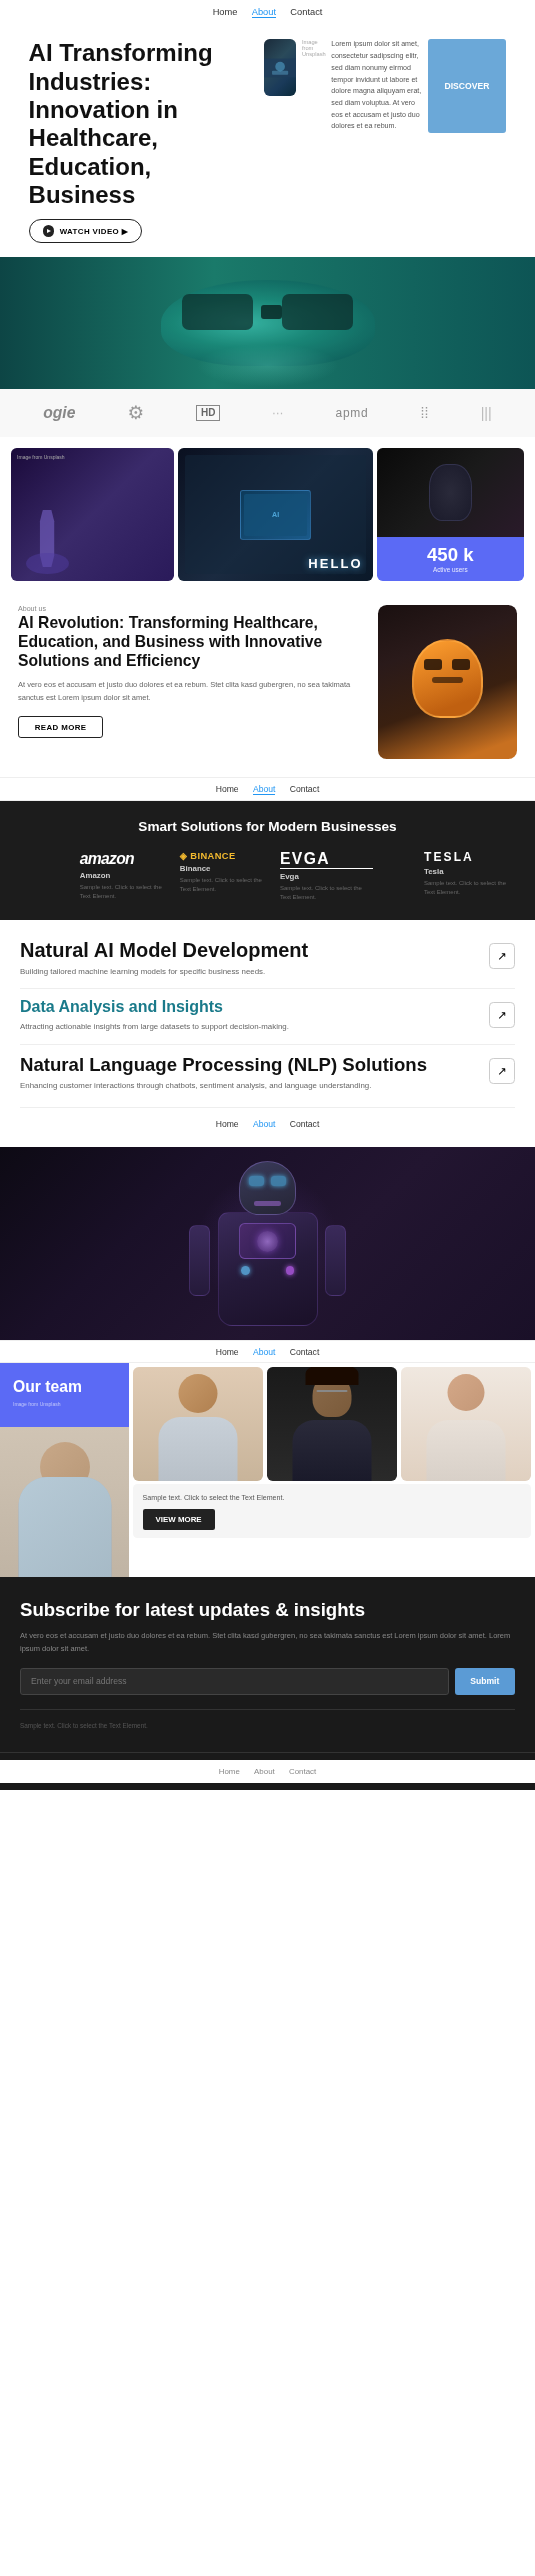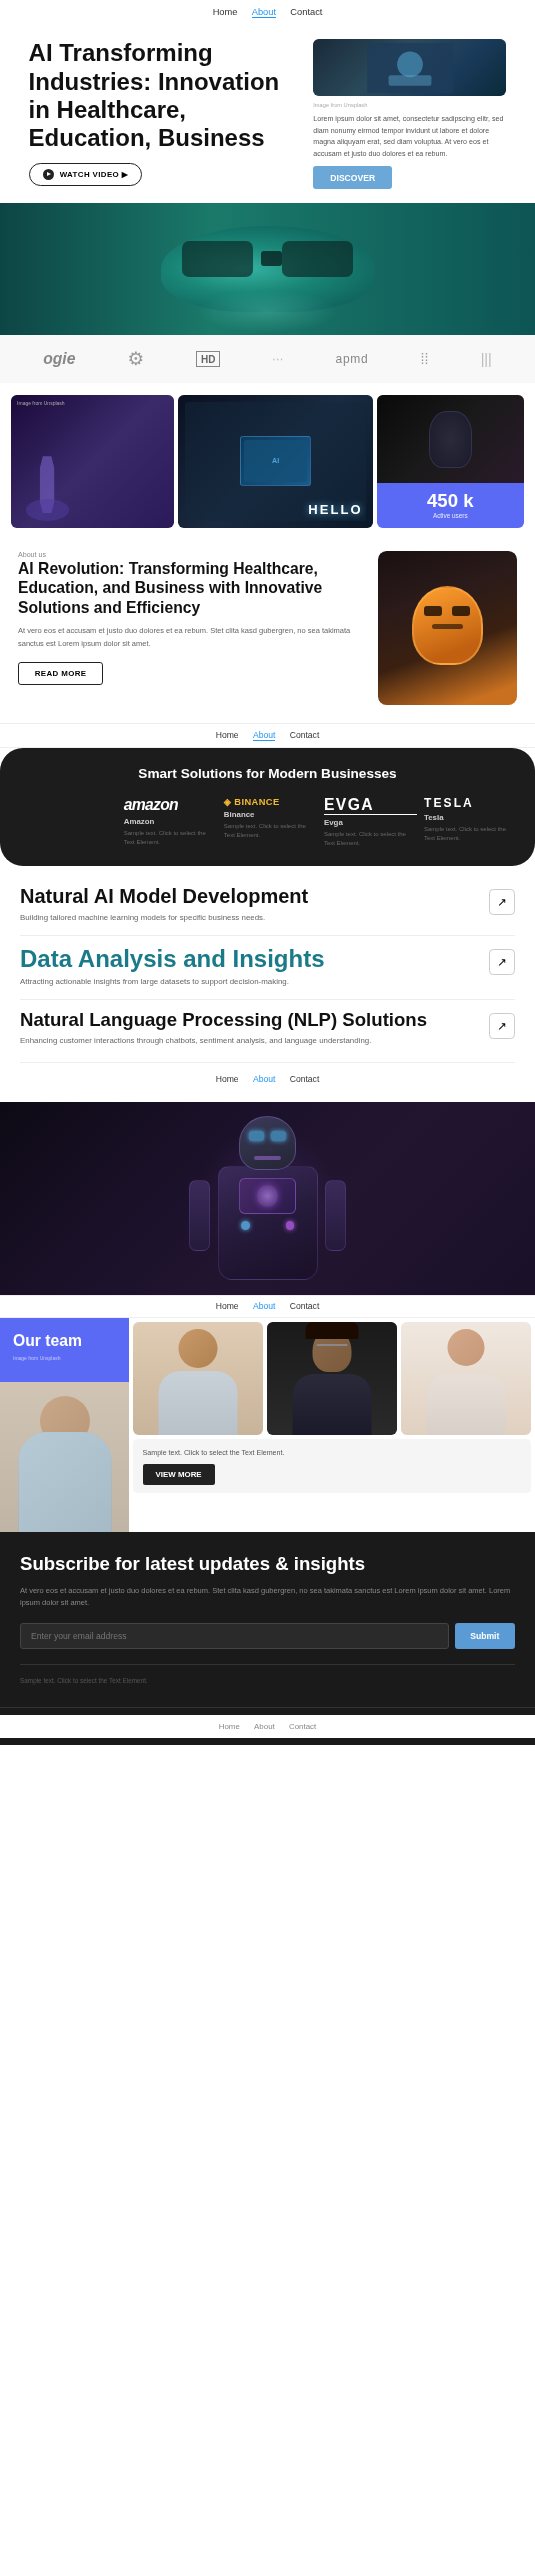--- a/index.html
+++ b/index.html
@@ -23,21 +23,21 @@
   <div style="display:flex; gap:14.3px; align-items:flex-start;">
     <div style="flex:1.4;">
       <h1 style="font-size:24px; font-weight:800; line-height:1.18; color:#111; margin-bottom:10px;">AI Transforming Industries: Innovation in Healthcare, Education, Business</h1>
       <button style="display:inline-flex; align-items:center; gap:5.7px; border:1.4px solid #222; background:#fff; border-radius:14.3px; padding:5px 13px; font-size:7.9px; font-weight:700; cursor:pointer; letter-spacing:0.4px;">
         <span style="width:11.4px;height:11.4px;background:#222;border-radius:50%;display:inline-flex;align-items:center;justify-content:center;">
           <span style="border-left:4.3px solid #fff;border-top:2.9px solid transparent;border-bottom:2.9px solid transparent;margin-left:1.4px;display:inline-block;"></span>
         </span>
         <span>WATCH VIDEO ▶</span>
       </button>
     </div>
-    <div style="flex:1; display:flex; flex-direction:column; gap:5.7px;">
+    <div style="flex:1; display:flex; gap:5.7px;">
       <div style="width:100%; height:57px; border-radius:5.7px; background:linear-gradient(135deg,#1a2a3a 0%,#2a4a5a 40%,#1a3a5a 70%,#0a2a3a 100%); overflow:hidden; display:flex; align-items:center; justify-content:center;">
         <svg viewBox="0 0 120 70" width="86" height="50">
           <rect width="120" height="70" fill="rgba(30,60,90,0.8)"></rect>
           <circle cx="60" cy="30" r="18" fill="rgba(80,160,200,0.6)"></circle>
           <rect x="30" y="45" width="60" height="15" rx="3" fill="rgba(100,180,220,0.4)"></rect>
         </svg>
       </div>
       <span style="font-size:5.7px; color:#aaa;">Image from Unsplash</span>
       <p style="font-size:7.1px; color:#555; line-height:1.65;">Lorem ipsum dolor sit amet, consectetur sadipscing elitr, sed diam nonumy eirmod tempor invidunt ut labore et dolore magna aliquyam erat, sed diam voluptua. At vero eos et accusam et justo duo dolores et ea rebum.</p>
       <button style="background:#6ba8d8; color:#fff; border:none; padding:6.4px 17px; border-radius:2.9px; font-size:8.6px; font-weight:600; cursor:pointer; width:fit-content;">DISCOVER</button>
@@ -121,21 +121,21 @@
     </div>
   </div>
 </section>
 
 <nav style="display:flex; justify-content:center; gap:14.3px; padding:5.7px 0; background:#fff; font-size:8.6px; border-top:0.7px solid #eee; border-bottom:0.7px solid #eee;">
   <a href="#" style="color:#333; text-decoration:none;">Home</a>
   <a href="#" style="color:#2196f3; text-decoration:none; border-bottom:1.4px solid #2196f3;">About</a>
   <a href="#" style="color:#333; text-decoration:none;">Contact</a>
 </nav>
 
-<section style="background:#1c1c1c; padding:18px 18px;border-radius:23px;">
+<section style="background:#1c1c1c; padding:18px 18px;">
   <h2 style="color:#fff; font-size:13.6px; font-weight:700; text-align:center; margin-bottom:15.7px;">Smart Solutions for Modern Businesses</h2>
   <div style="display:flex; justify-content:flex-end; gap:7.1px;">
 
     <div style="display:flex; flex-direction:column; gap:2.9px; max-width:93px;">
       <span style="font-size:15.7px; font-weight:900; color:#fff; letter-spacing:-0.7px; font-style:italic;">amazon</span>
       <span style="font-size:7.9px; color:#ccc; font-weight:600;">Amazon</span>
       <span style="font-size:6px; color:#666; line-height:1.5;">Sample text. Click to select the Text Element.</span>
     </div>
 
     <div style="display:flex; flex-direction:column; gap:2.9px; max-width:93px;">
@@ -143,21 +143,21 @@
       <span style="font-size:7.9px; color:#ccc; font-weight:600;">Binance</span>
       <span style="font-size:6px; color:#666; line-height:1.5;">Sample text. Click to select the Text Element.</span>
     </div>
 
     <div style="display:flex; flex-direction:column; gap:2.9px; max-width:93px;">
       <span style="font-size:15.7px; font-weight:900; color:#fff; letter-spacing:1.4px; border-bottom:1.4px solid #fff;">EVGA</span>
       <span style="font-size:7.9px; color:#ccc; font-weight:600;">Evga</span>
       <span style="font-size:6px; color:#666; line-height:1.5;">Sample text. Click to select the Text Element.</span>
     </div>
 
-    <div style="display:flex; flex-direction:column; gap:2.9px; max-width:93px;">
+    <div style="display:flex; flex-direction:column; gap:2.9px; max-width:93px;margin-left:44px;">
       <span style="font-size:12px; font-weight:900; color:#fff; letter-spacing:2.1px;">TESLA</span>
       <span style="font-size:7.9px; color:#ccc; font-weight:600;">Tesla</span>
       <span style="font-size:6px; color:#666; line-height:1.5;">Sample text. Click to select the Text Element.</span>
     </div>
   </div>
 </section>
 
 <section style="padding:20px 20px 14.3px 20px;">
 
   <div style="margin-bottom:4.3px;">
@@ -167,21 +167,21 @@
         <p style="font-size:7.9px; color:#666; line-height:1.6;">Building tailored machine learning models for specific business needs.</p>
       </div>
       <button style="width:26px; height:26px; border:1.1px solid #ccc; background:#fff; border-radius:4.3px; display:flex; align-items:center; justify-content:center; cursor:pointer; flex-shrink:0; font-size:11.4px; margin-top:2.9px;">↗</button>
     </div>
   </div>
   <hr style="border:none; border-top:0.7px solid #eee; margin:10px 0;">
 
   <div style="margin-bottom:4.3px;">
     <div style="display:flex; justify-content:space-between; align-items:flex-start; gap:7.1px;">
       <div>
-        <h2 style="font-size:24px; font-weight:900; color:#1a7a8a; line-height:1.05; margin-bottom:5px;">Data Analysis and Insights</h2>
+        <h2 style="font-size:16px; font-weight:900; color:#1a7a8a; line-height:1.05; margin-bottom:5px;">Data Analysis and Insights</h2>
         <p style="font-size:7.9px; color:#666; line-height:1.6;">Attracting actionable insights from large datasets to support decision-making.</p>
       </div>
       <button style="width:26px; height:26px; border:1.1px solid #ccc; background:#fff; border-radius:4.3px; display:flex; align-items:center; justify-content:center; cursor:pointer; flex-shrink:0; font-size:11.4px; margin-top:2.9px;">↗</button>
     </div>
   </div>
   <hr style="border:none; border-top:0.7px solid #eee; margin:10px 0;">
 
   <div style="margin-bottom:4.3px;">
     <div style="display:flex; justify-content:space-between; align-items:flex-start; gap:7.1px;">
       <div>

